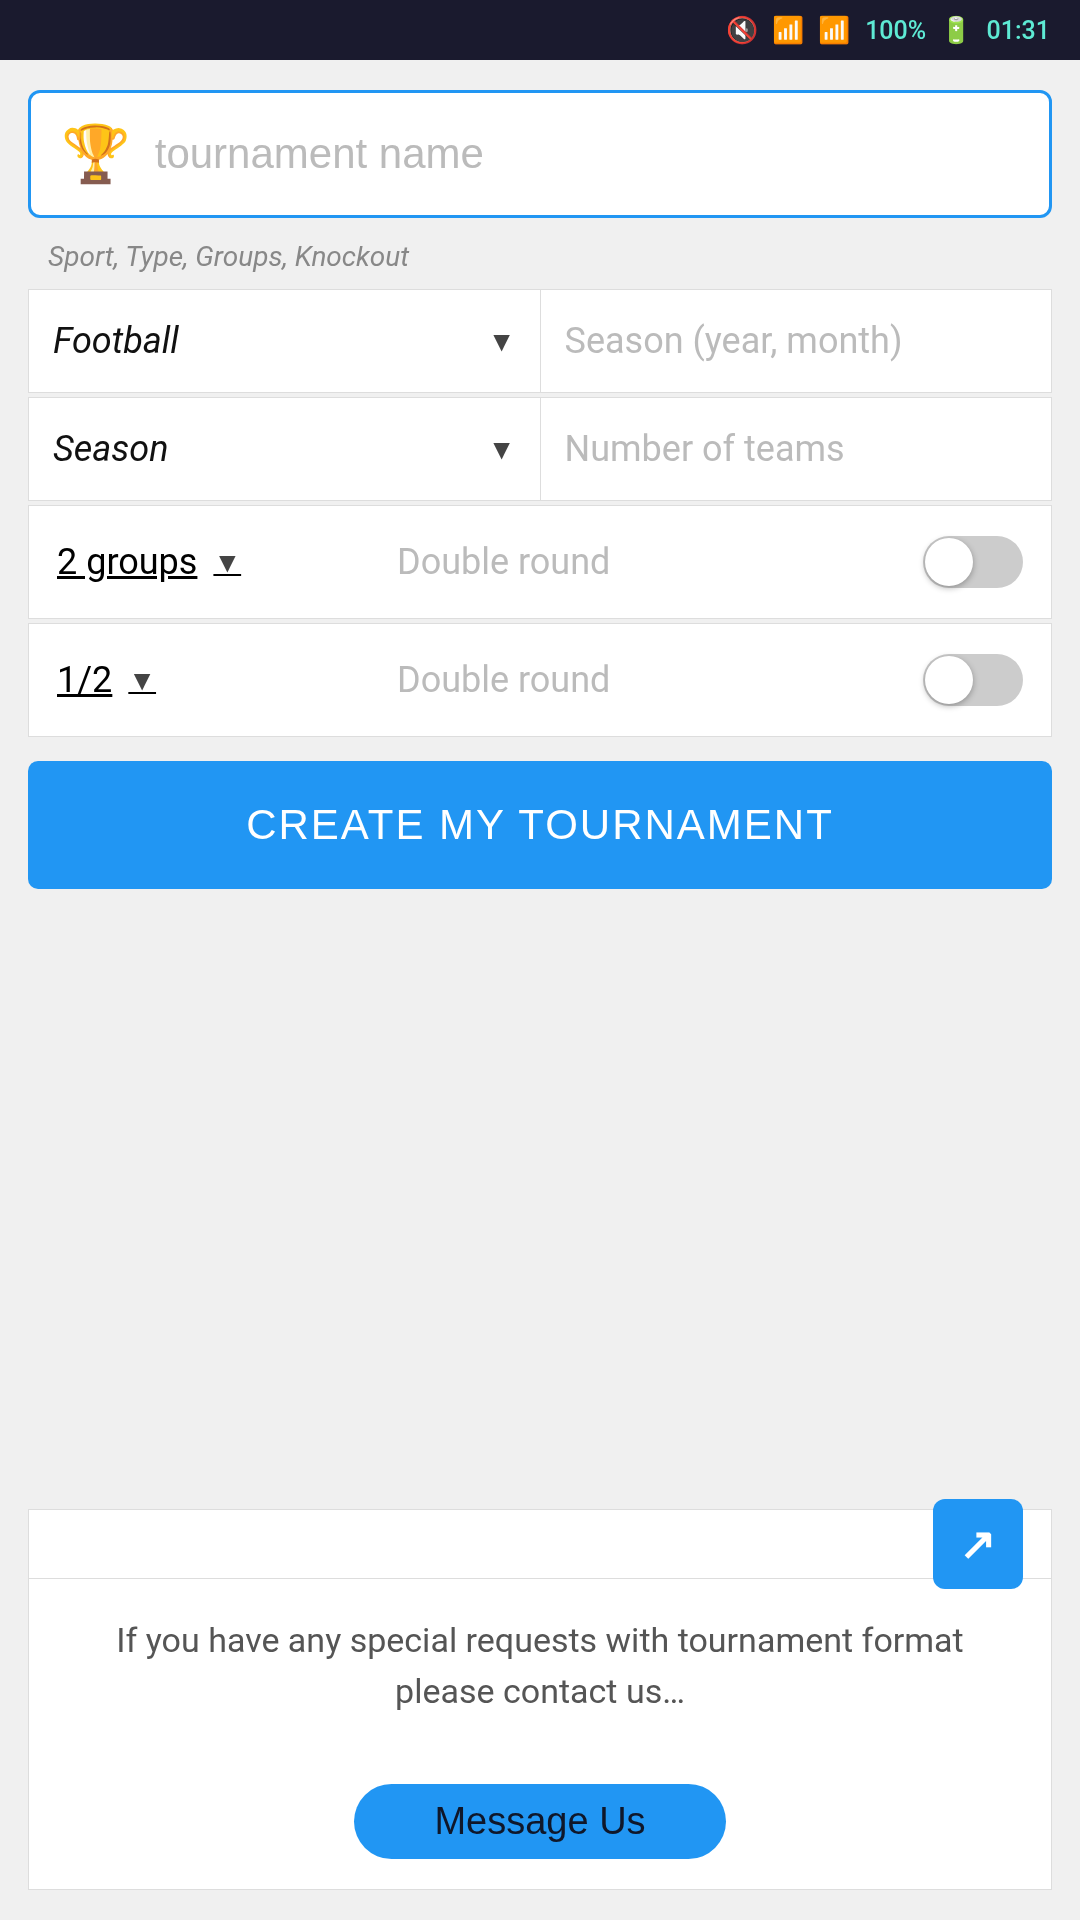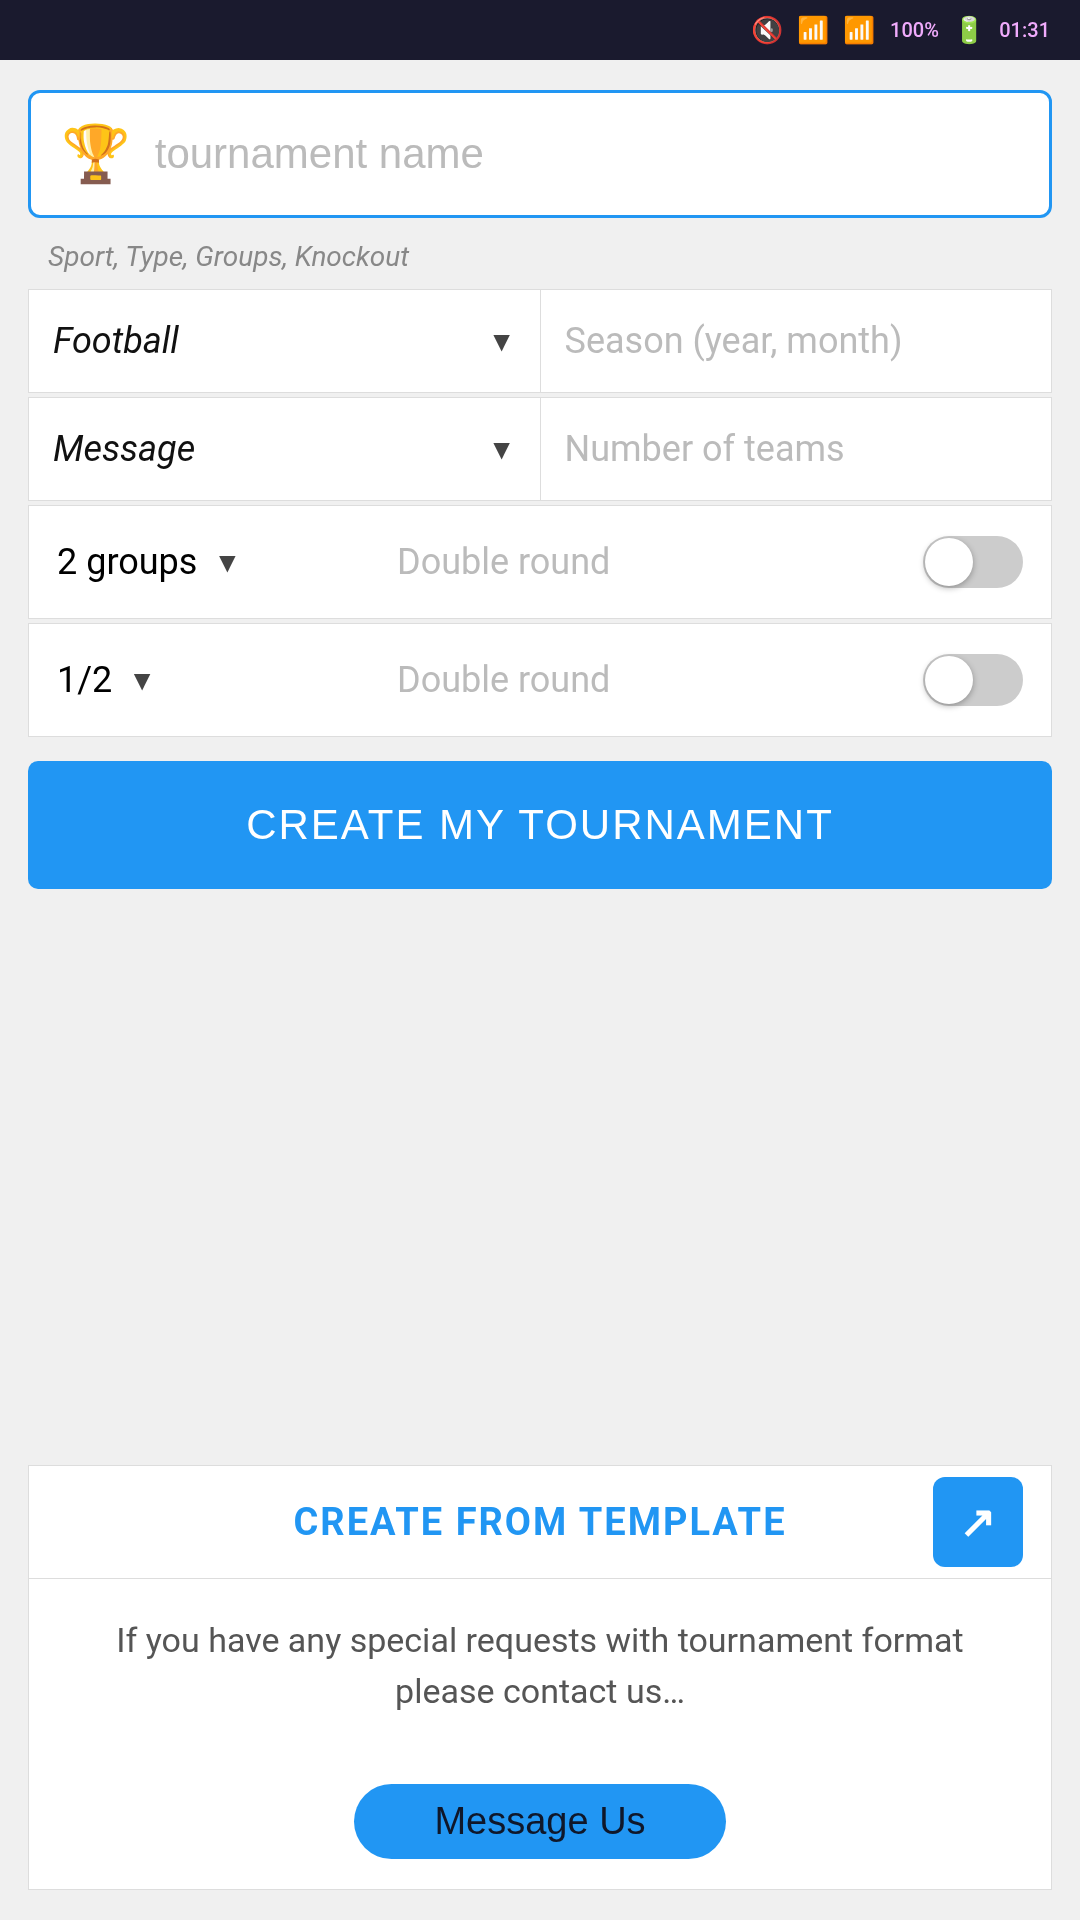--- a/index.html
+++ b/index.html
@@ -29,22 +29,22 @@
       gap: 18px;
     }
 
     .status-icons {
       display: flex;
       align-items: center;
       gap: 14px;
     }
 
     .status-text {
-      color: #f0abfc;
-      font-size: 20px;
+      color: #5eead4;
+      font-size: 25px;
       font-weight: 500;
     }
 
     .status-icon {
       color: white;
       font-size: 26px;
     }
 
     
     .main-content {
@@ -143,20 +143,21 @@
       align-items: center;
       font-size: 36px;
       margin-bottom: 4px;
     }
 
     .form-row-full .left-section {
       display: flex;
       align-items: center;
       gap: 16px;
       min-width: 340px;
+      text-decoration: underline;
     }
 
     .form-row-full .right-section {
       flex: 1;
       display: flex;
       align-items: center;
       justify-content: space-between;
       gap: 28px;
     }
 
@@ -307,21 +308,21 @@
       <span>Football</span>
       <span class="dropdown-arrow">▼</span>
     </div>
     <div class="form-cell placeholder-cell">
       <span>Season (year, month)</span>
     </div>
   </div>
 
   <div class="form-row">
     <div class="form-cell value-cell">
-      <span>Message</span>
+      <span>Season</span>
       <span class="dropdown-arrow">▼</span>
     </div>
     <div class="form-cell placeholder-cell">
       <span>Number of teams</span>
     </div>
   </div>
 
   <div class="form-row-full">
     <div class="left-section">
       <span>2 groups</span>
@@ -348,21 +349,20 @@
     </div>
   </div>
 
   <button class="create-button">CREATE MY TOURNAMENT</button>
 
   <div class="spacer"></div>
 
   <div class="bottom-section">
 
     <div class="template-row">
-      <span class="template-label">CREATE FROM TEMPLATE</span>
       <div class="template-icon-btn">
         <span style="font-size:44px;color:white;font-weight:bold;">↗</span>
       </div>
     </div>
 
     <div class="contact-box">
       <p class="contact-text">If you have any special requests with tournament format please contact us…</p>
       <button class="message-button">Message Us</button>
     </div>
 

